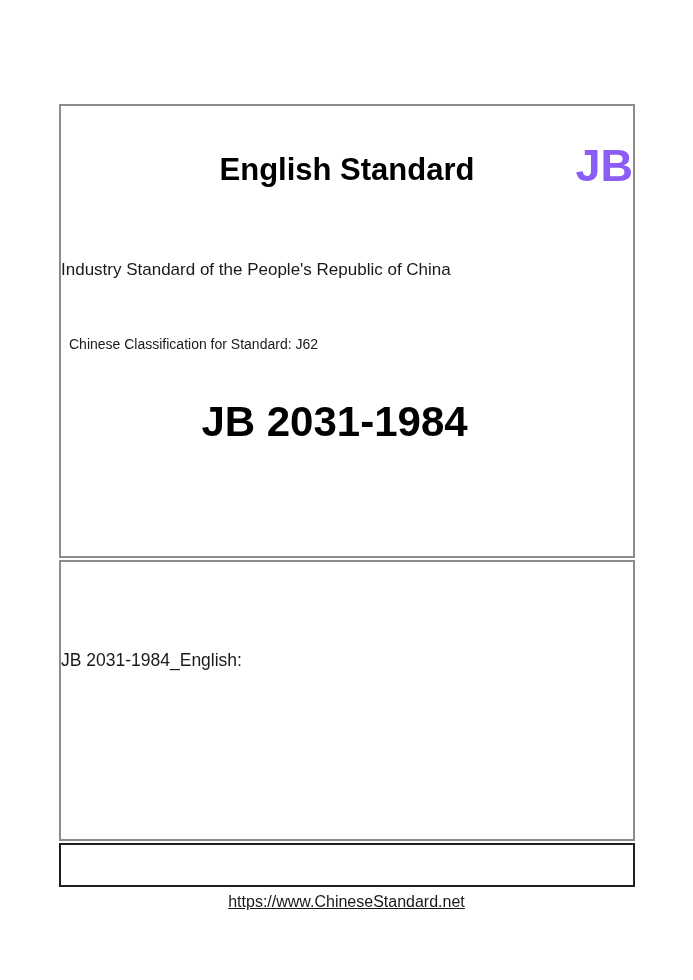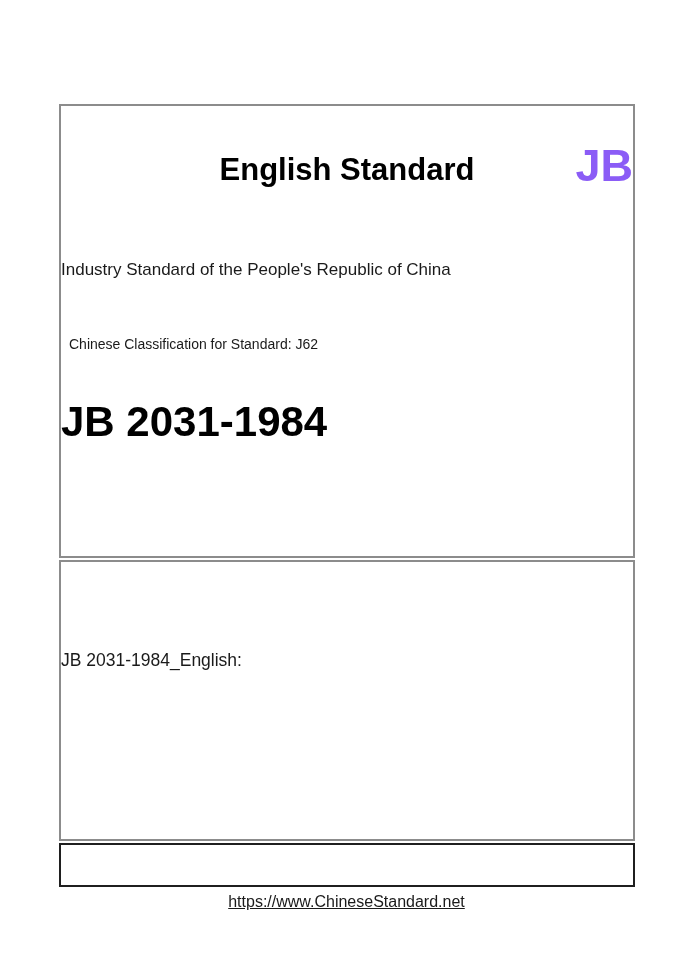--- a/index.html
+++ b/index.html
@@ -88,21 +88,21 @@
     line-height: 20px;
     margin-top: 8px;
   }
   .standard-number {
     position: absolute;
     top: 290px;
     left: 0;
     width: 100%;
     box-sizing: border-box;
     padding-right: 25px;
-    text-align: left;
+    text-align: center;
     font-size: 42px;
     line-height: 52px;
     font-weight: bold;
     color: #000000;
   }
 
   
   .english-title {
     position: absolute;
     top: 84px;

